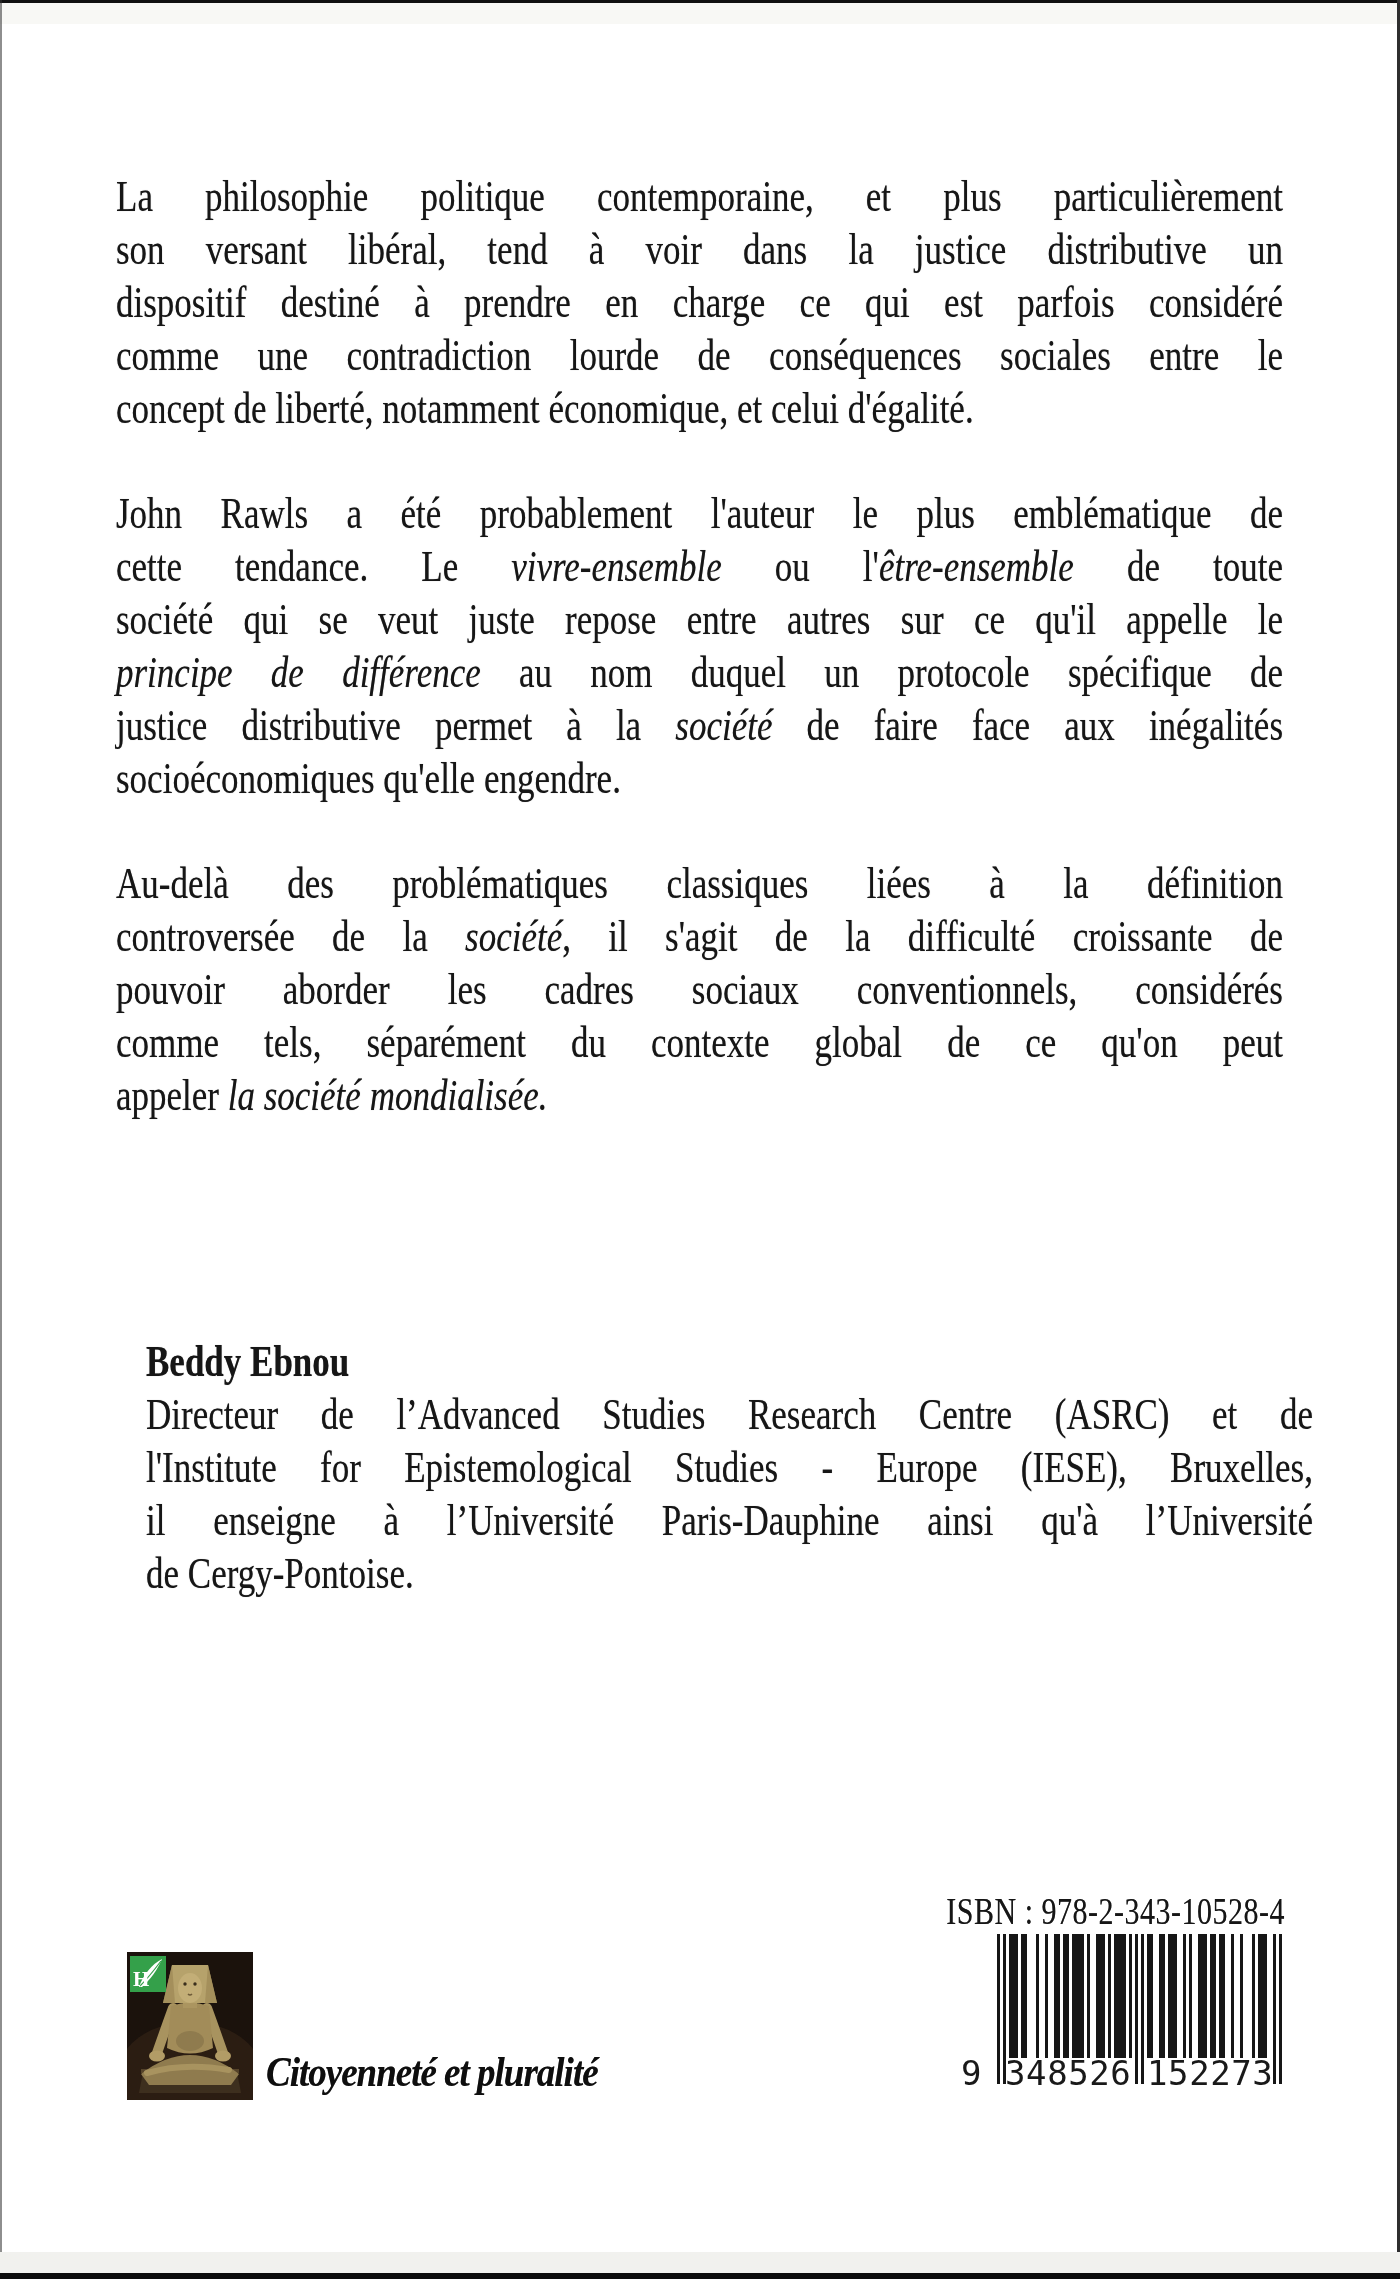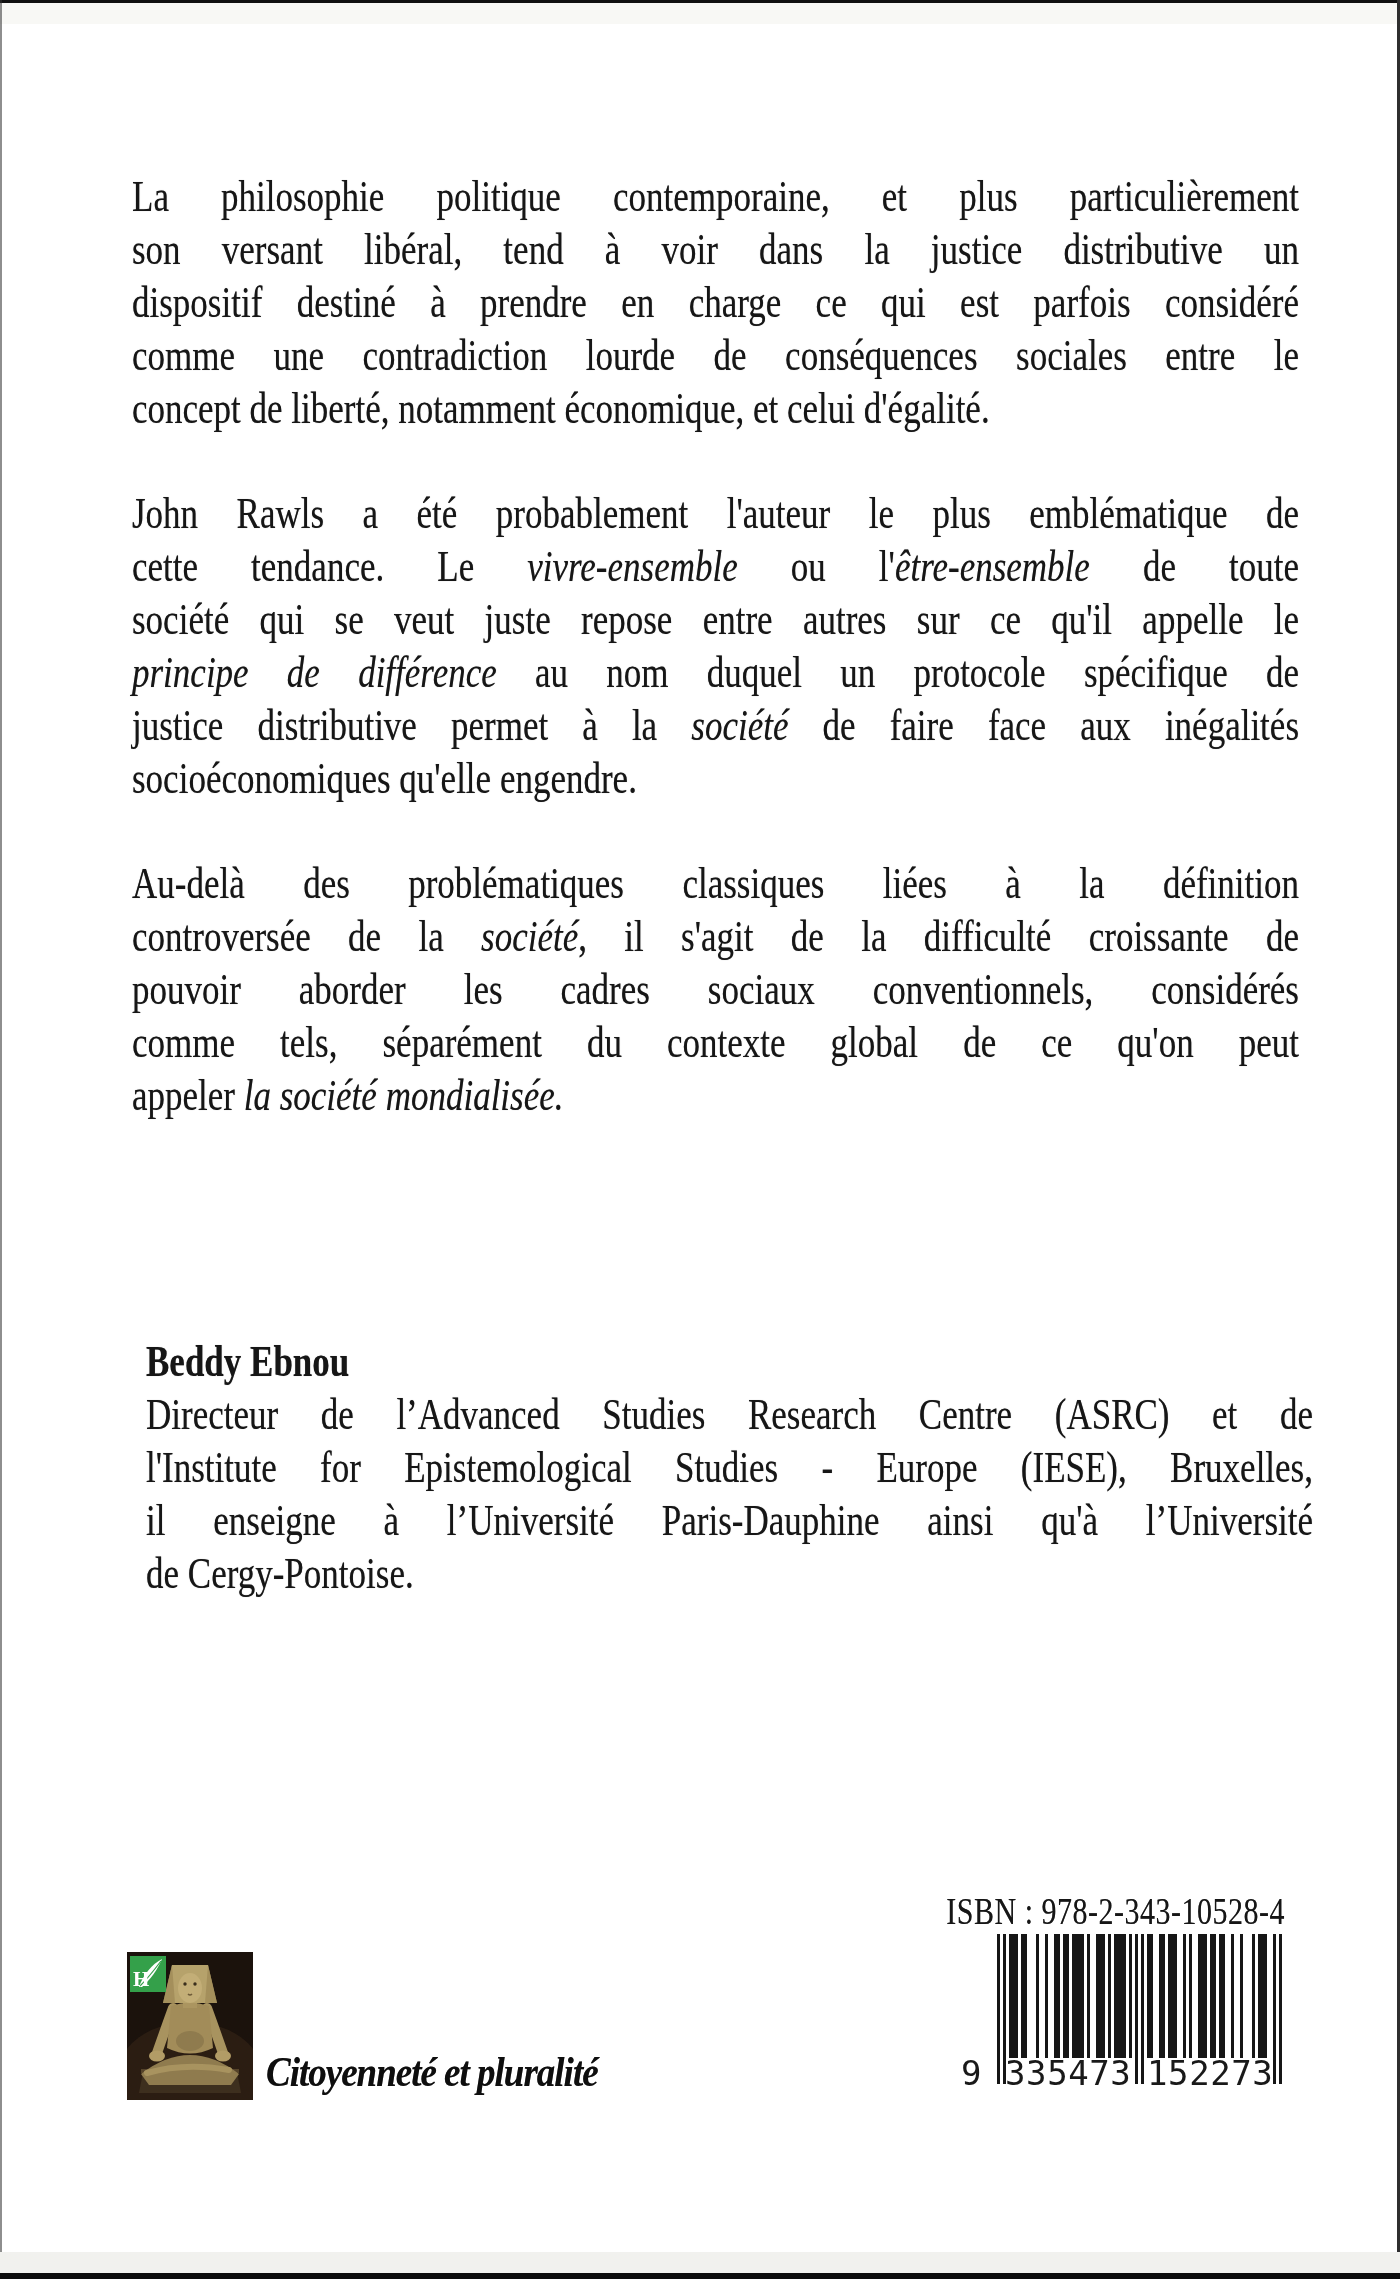--- a/index.html
+++ b/index.html
@@ -10,21 +10,21 @@
   }
   
   .edge-top{position:absolute;left:0;top:0;width:100%;height:3px;background:#101010}
   .strip-top{position:absolute;left:0;top:3px;width:100%;height:21px;background:#f8f8f5}
   .edge-left{position:absolute;left:0;top:0;width:2px;height:100%;background:rgba(50,50,50,.55)}
   .edge-right{position:absolute;right:0;top:0;width:3px;height:100%;background:#2e2e2e}
   .strip-bottom{position:absolute;left:0;top:2252px;width:100%;height:21px;background:#f1f1ee}
   .edge-bottom{position:absolute;left:0;top:2273px;width:100%;height:6px;background:#0c0c0c}
 
   
-  .text-col{position:absolute;left:132px;top:170px;width:1167px}
+  .text-col{position:absolute;left:116px;top:170px;width:1167px}
   .para{margin:0 0 52px 0}
   .para:last-child{margin-bottom:10px}
   .line{
     height:53px;line-height:53px;font-size:35px;
     text-align:justify;text-align-last:justify;
     transform:scaleY(1.24);transform-origin:50% 50%;
     text-shadow:0 0 .6px rgba(10,10,10,.55);
   }
   .line.pl{text-align-last:left}
   .it{font-style:italic}
@@ -154,21 +154,21 @@
           <rect x="213" y="0" width="6" height="124"></rect>
           <rect x="222" y="0" width="6" height="124"></rect>
           <rect x="234" y="0" width="3" height="124"></rect>
           <rect x="243" y="0" width="3" height="124"></rect>
           <rect x="255" y="0" width="3" height="124"></rect>
           <rect x="261" y="0" width="9" height="124"></rect>
           <rect x="276" y="0" width="3" height="150"></rect>
           <rect x="282" y="0" width="3" height="150"></rect>
         </svg></div>
     <span class="bc-digit bc-first">9</span>
-    <span class="bc-digit bc-left">335473</span>
+    <span class="bc-digit bc-left">348526</span>
     <span class="bc-digit bc-right">152273</span>
   </figure>
 
   <figure class="logo">
     <svg class="scribe" viewBox="0 0 126 148" xmlns="http://www.w3.org/2000/svg">
       <rect x="0" y="0" width="126" height="148" fill="#1b120c"></rect>
       <ellipse cx="63" cy="122" rx="72" ry="52" fill="#2e2014" opacity="0.85"></ellipse>
       <path d="M16 120 L110 120 L114 141 L12 141 Z" fill="#3d2f1e"></path>
       <rect x="14" y="117" width="98" height="4" fill="#55432a"></rect>
       <path d="M14 122 Q63 84 112 122 L104 133 L22 133 Z" fill="#8f7b4e"></path>

